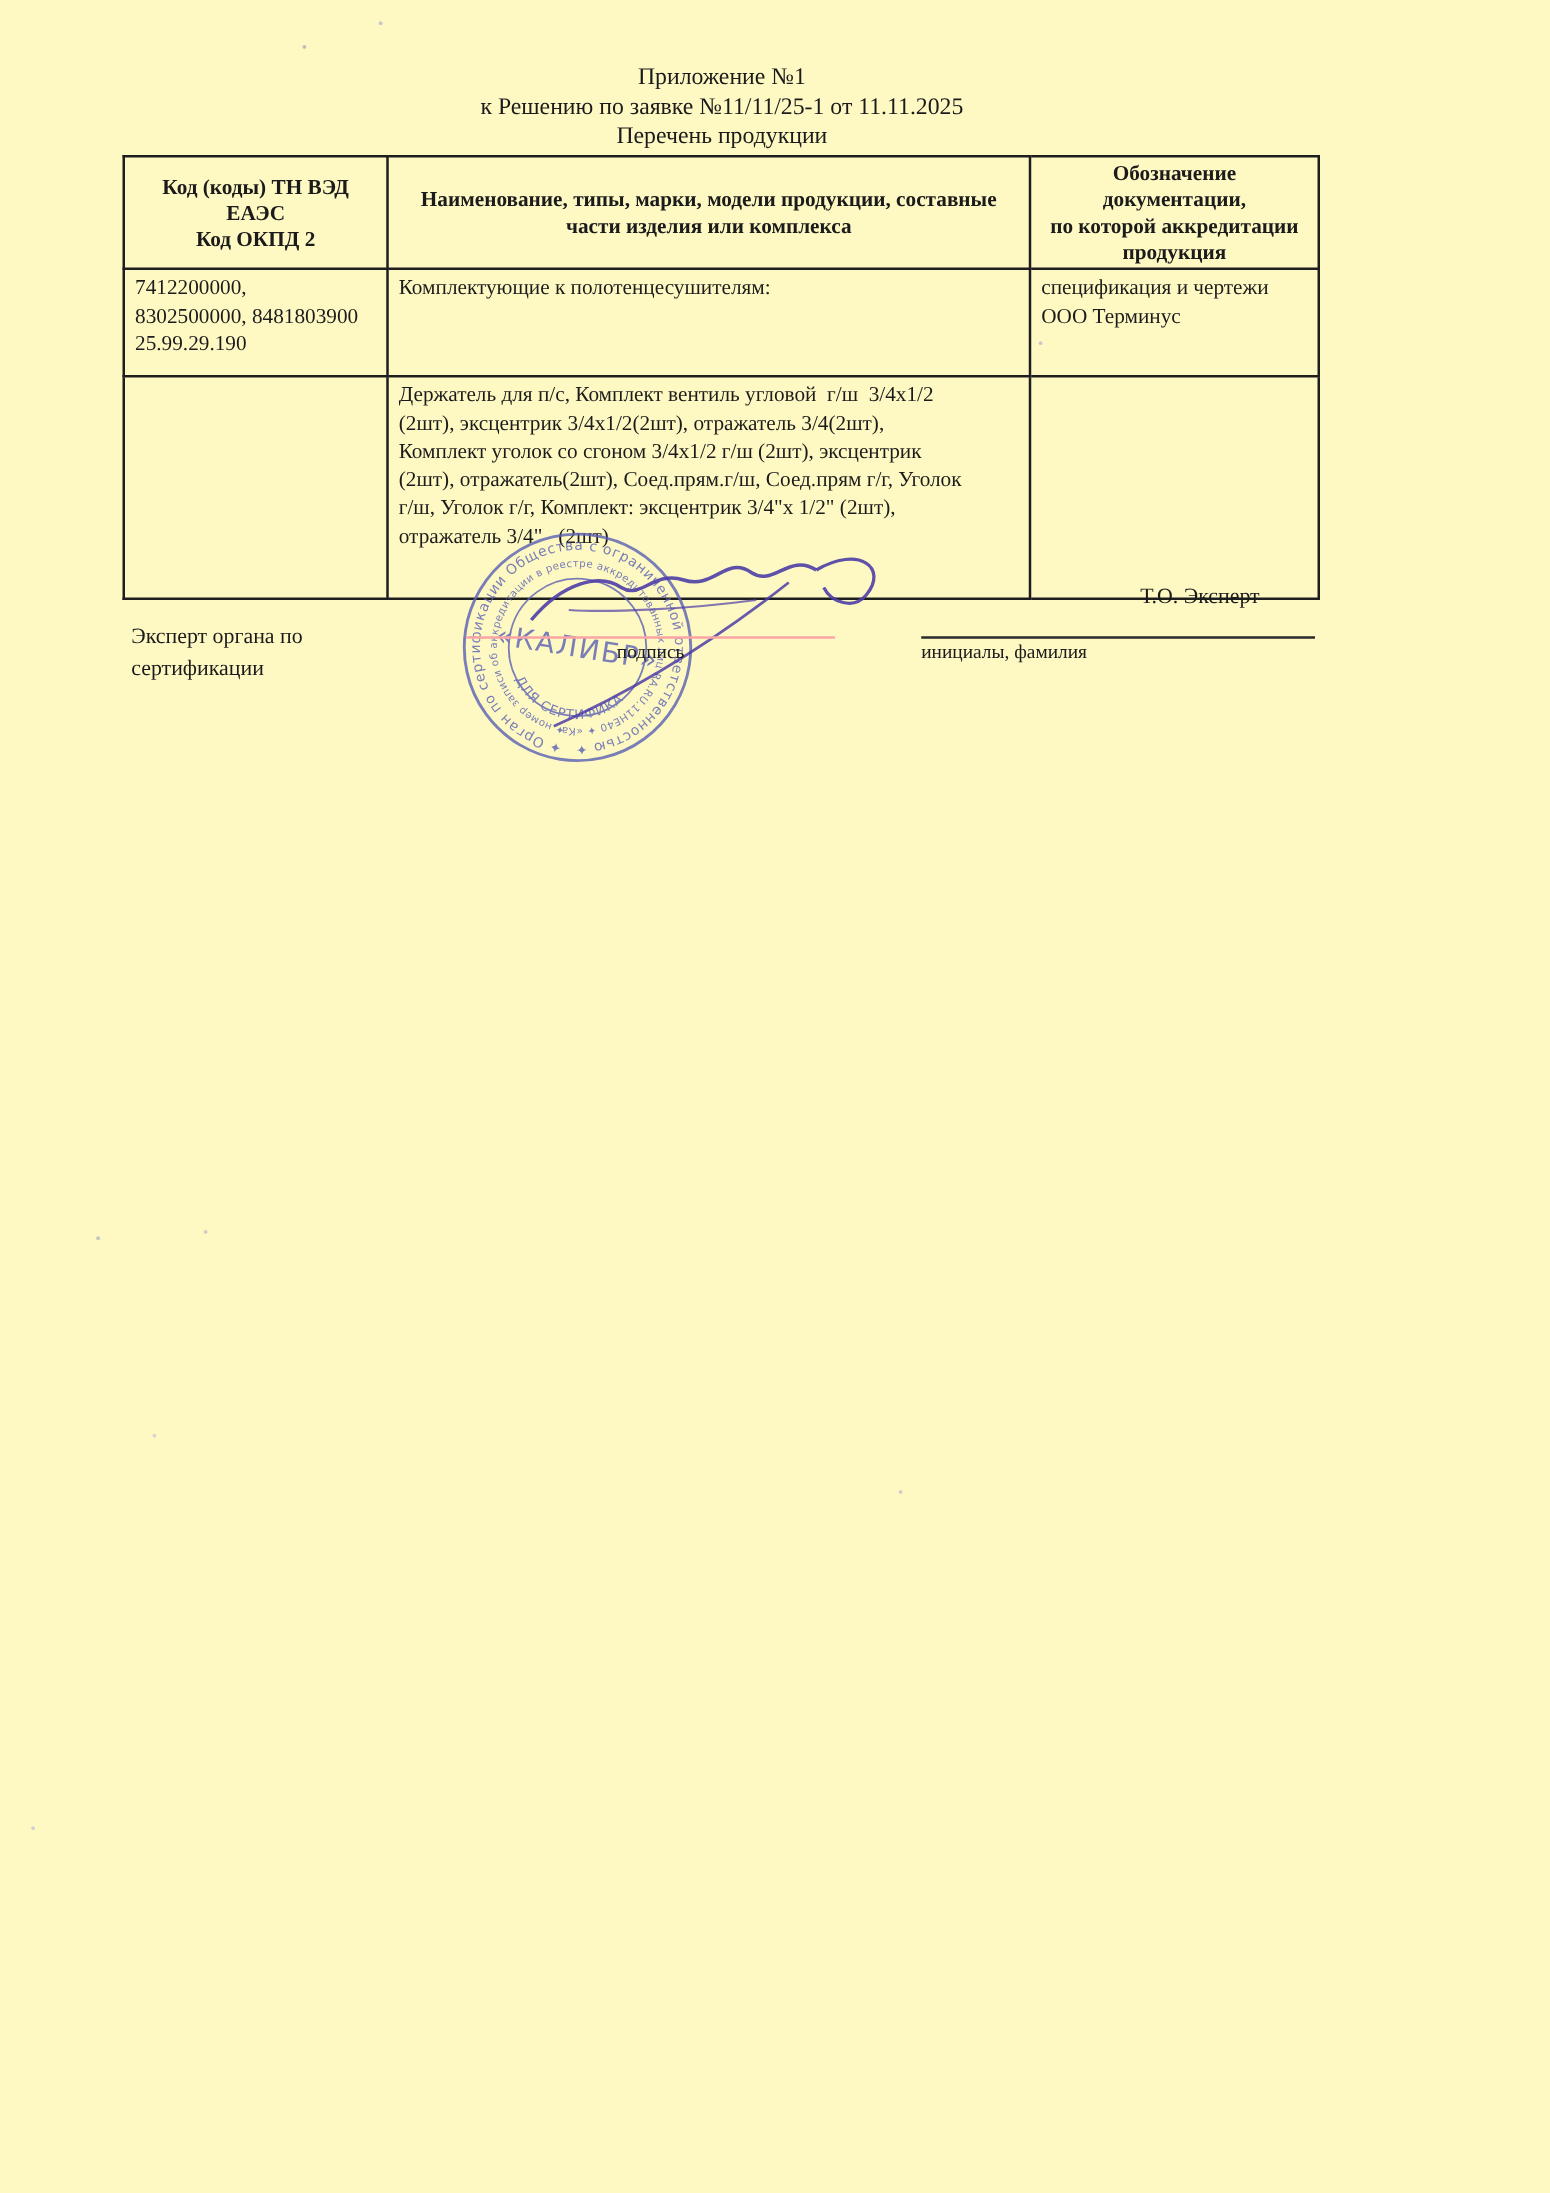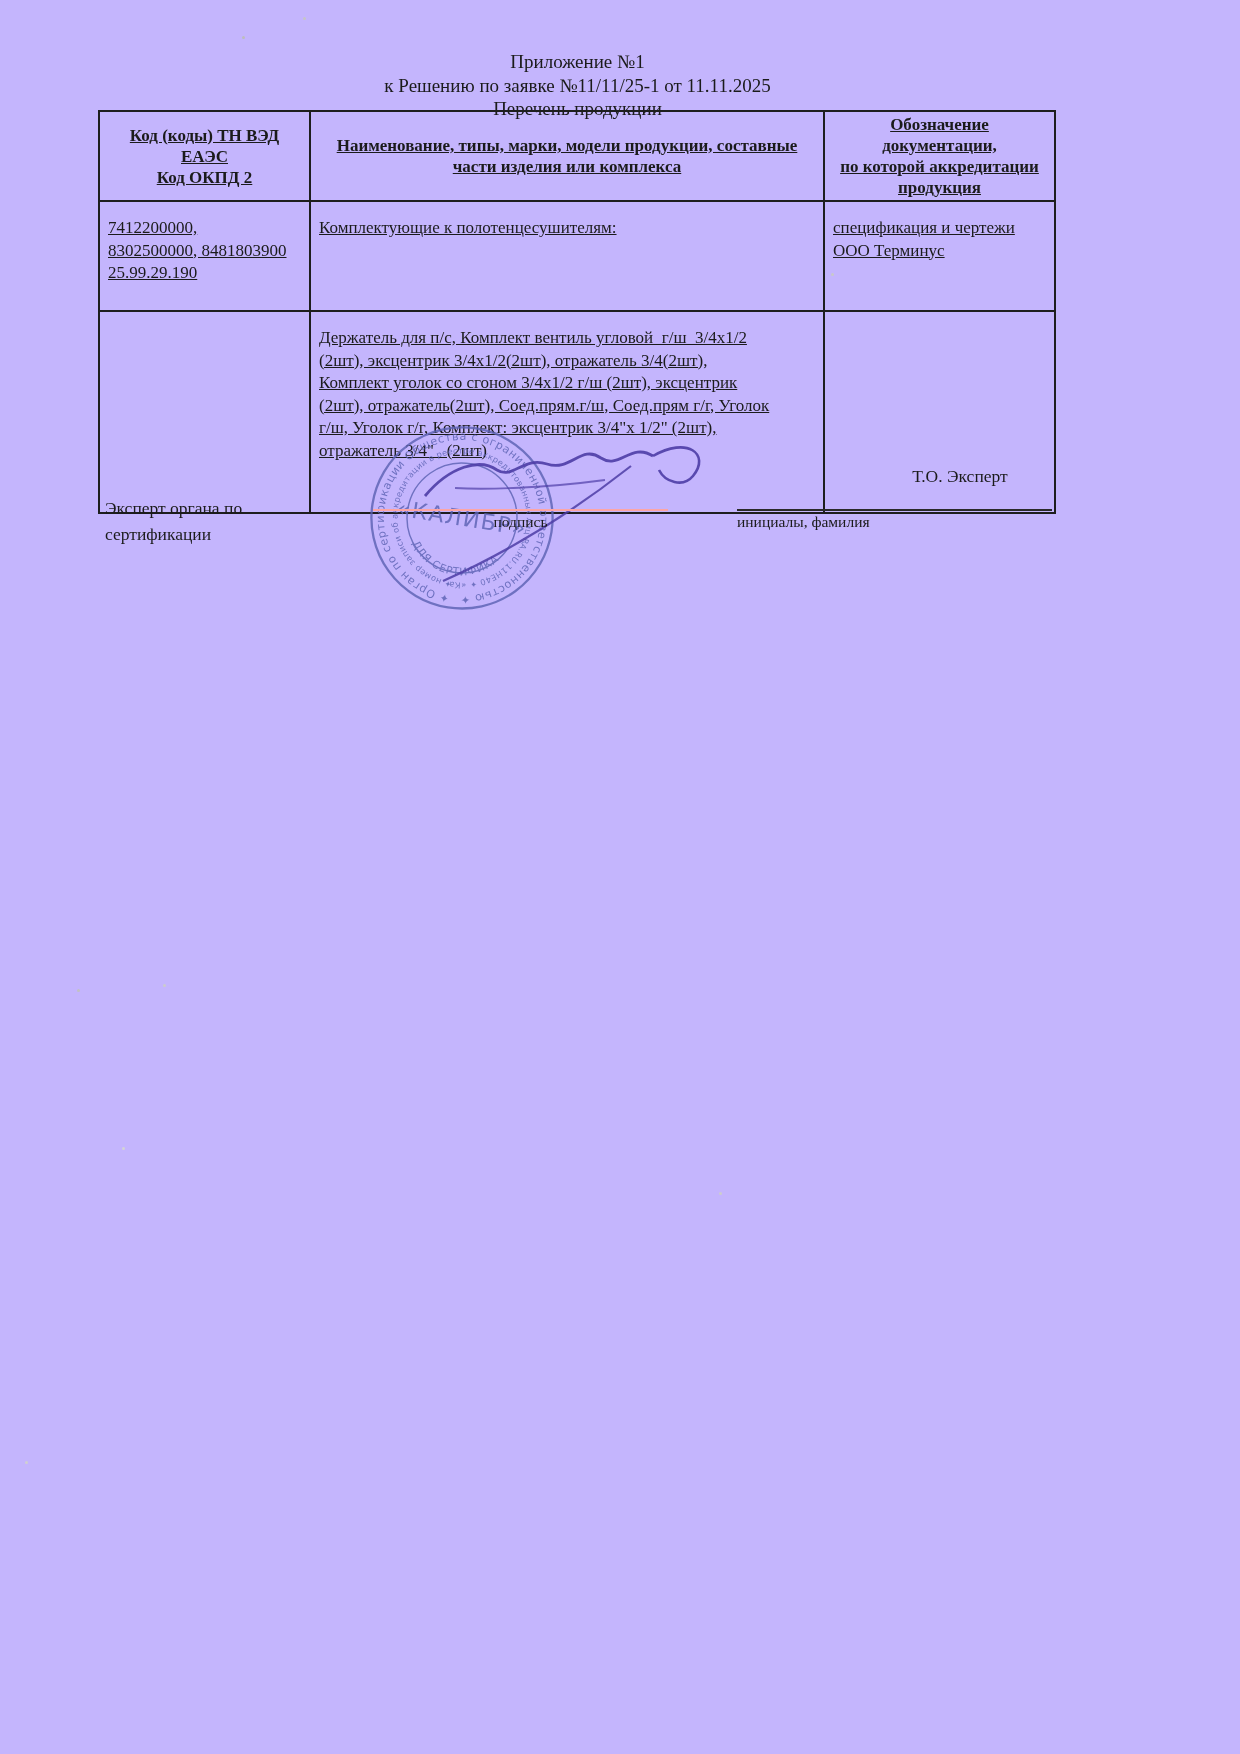--- a/index.html
+++ b/index.html
@@ -1,42 +1,41 @@
 <!DOCTYPE html>
 <html><head>
 <meta charset="utf-8">
 <style>
   html,body { margin:0; padding:0; background:#e8e8e8; }
   .page {
     position:relative; width:1240px; height:1754px;
-    background:#c4b5fd;
+    background:#fef9c3;
     font-family:"Liberation Serif", serif;
     color:#1b1b1b; overflow:hidden;
   }
   
   .title-block {
     position:absolute; left:0; top:50px; width:1155px;
     text-align:center; font-size:19px; line-height:23.5px;
   }
   .preline { white-space:pre-line; }
   .prewrap { white-space:pre-wrap; }
 
   
   table.products {
-    position:absolute; left:98px; top:110px; width:956px;
+    position:absolute; left:98px; top:124px; width:956px;
     border-collapse:collapse; table-layout:fixed;
     font-size:17px;
-    text-decoration:underline;
   }
   table.products col.c1 { width:211px; }
   table.products col.c2 { width:514px; }
   table.products col.c3 { width:231px; }
   table.products th, table.products td {
     border:2px solid #1e1e1e; vertical-align:top;
-    padding:15px 8px; line-height:22.5px;
+    padding:3px 8px; line-height:22.5px;
   }
   table.products th {
     font-weight:bold; text-align:center; vertical-align:middle;
     height:54px; line-height:21px; padding:2px 6px;
   }
   tr.row1 td { height:78px; }
   tr.row2 td { height:170px; }
 
   
   .expert-label {

